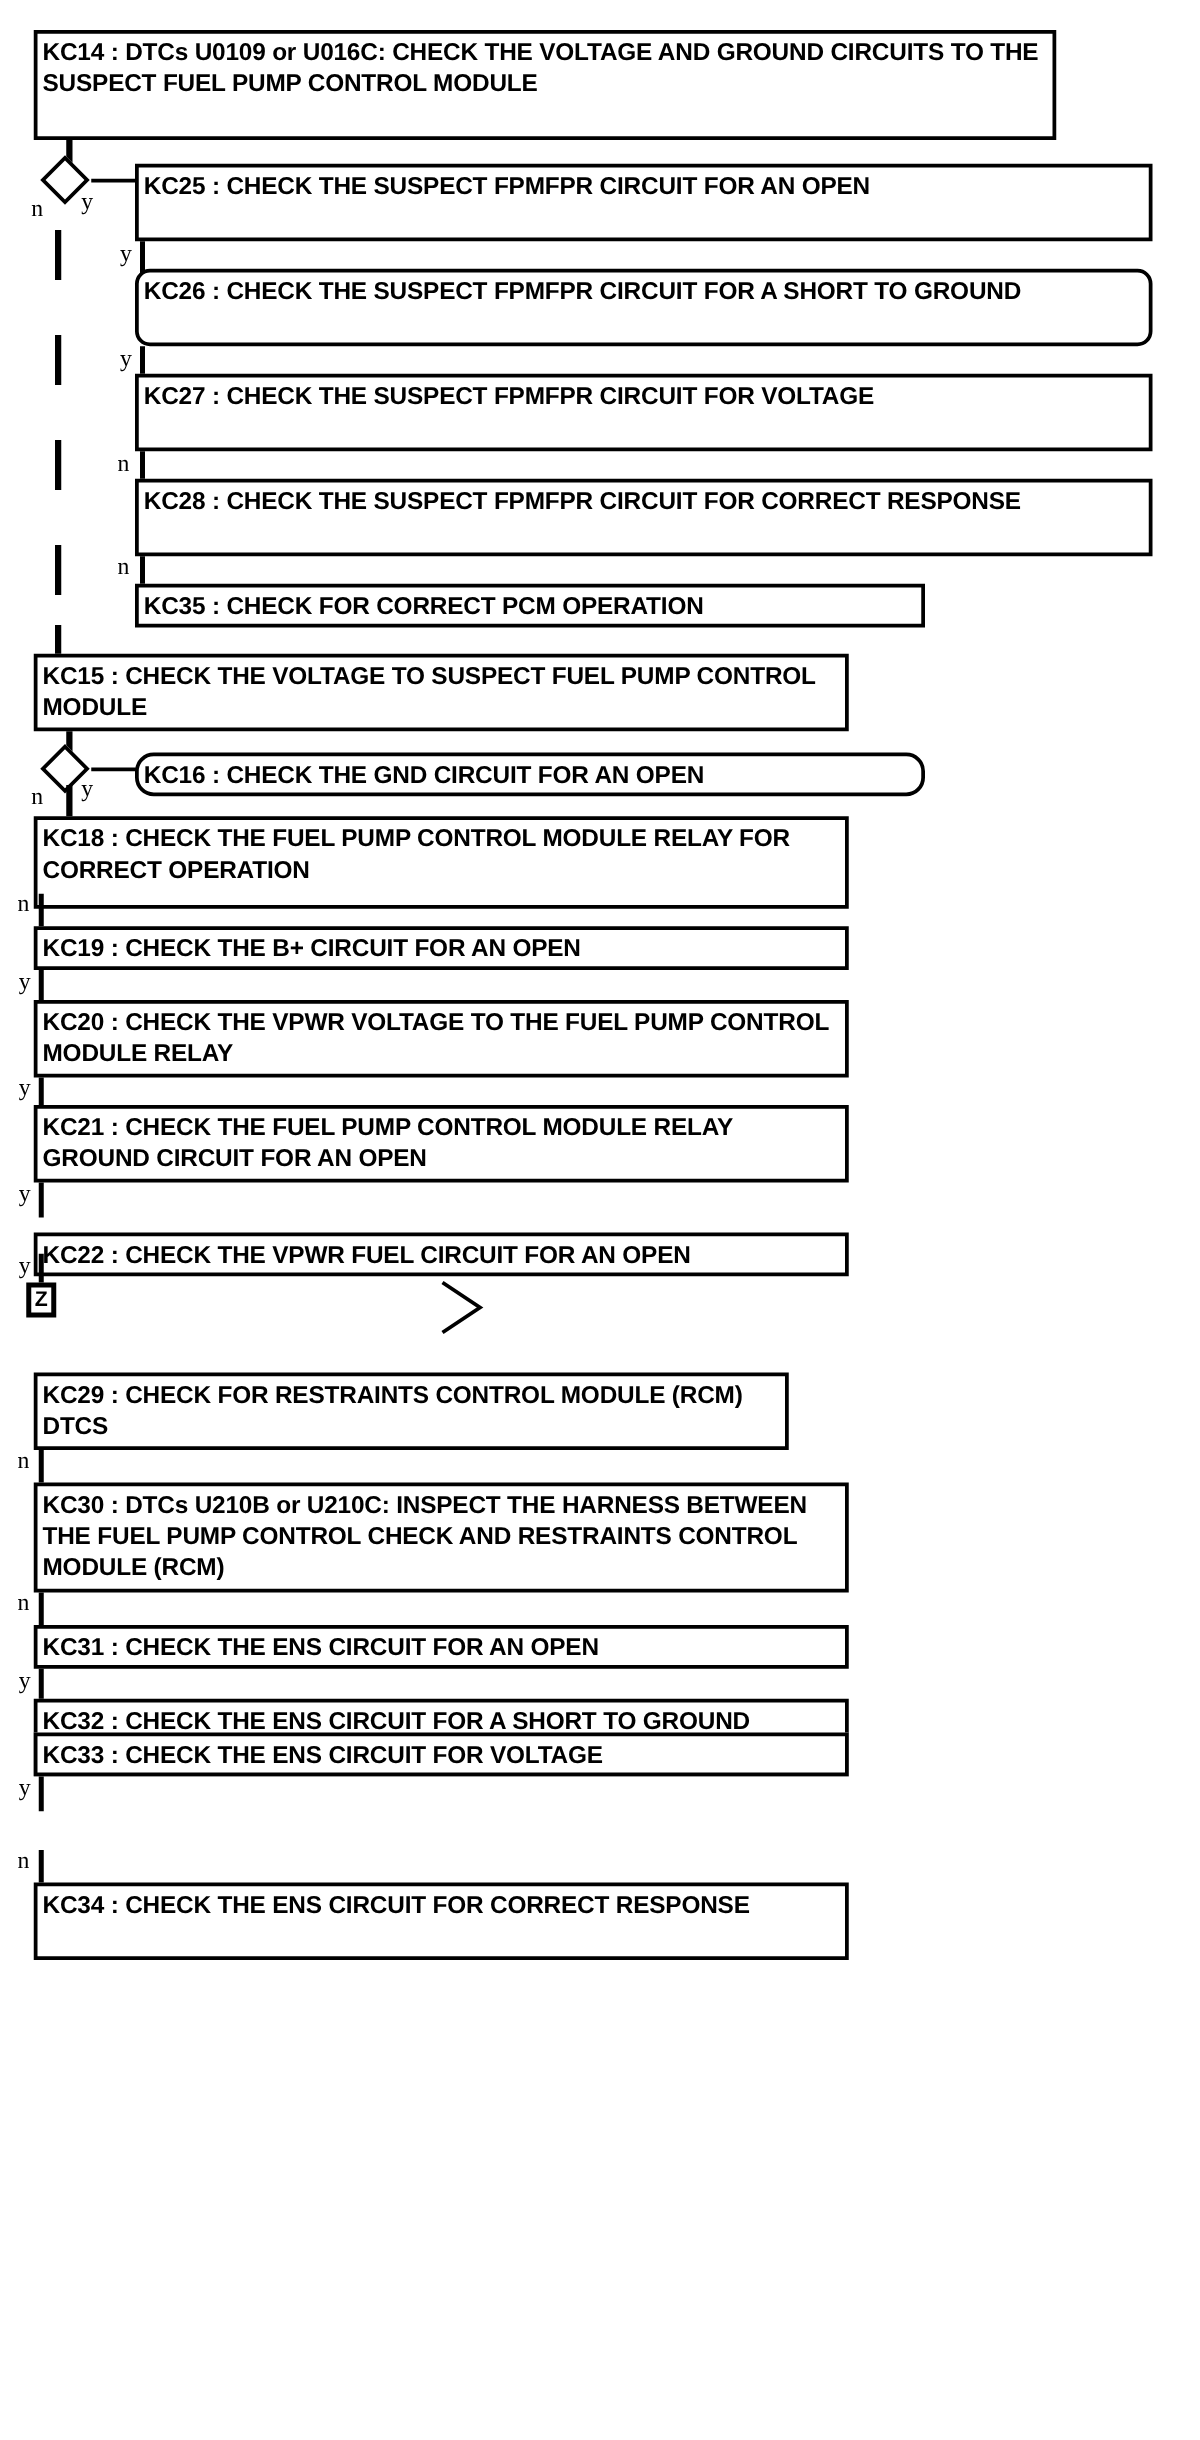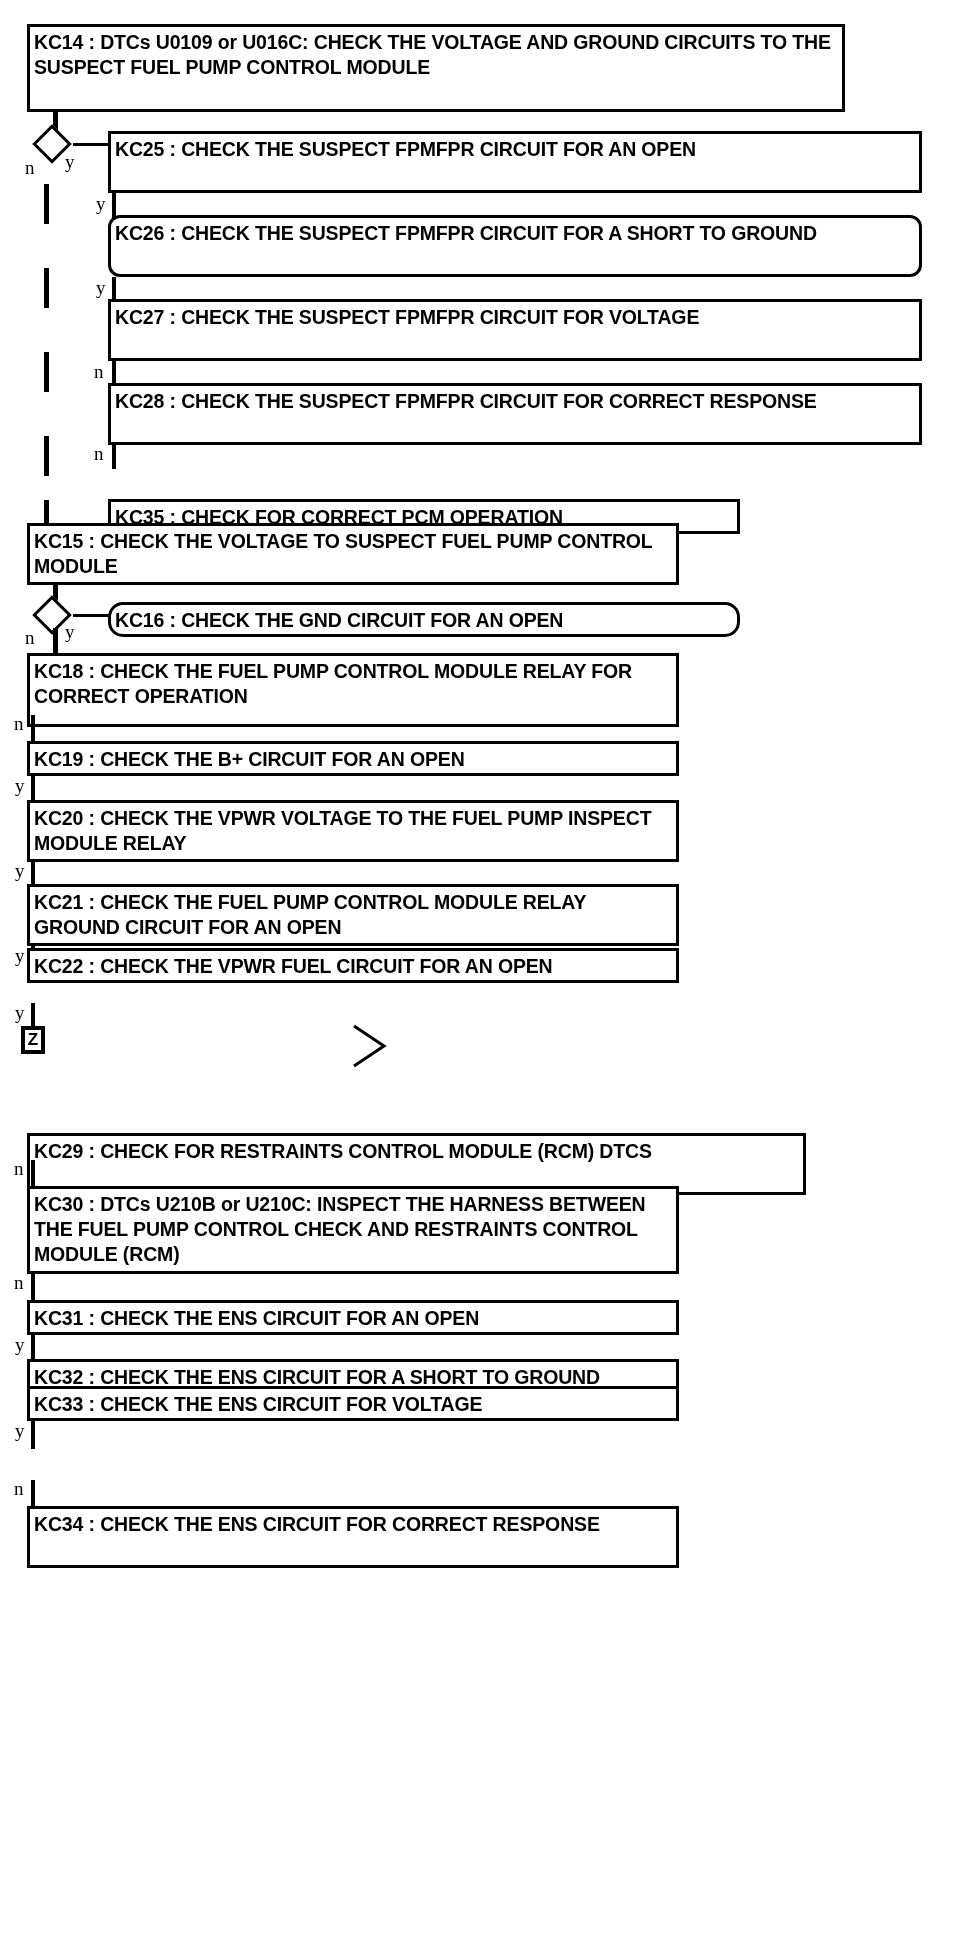--- a/index.html
+++ b/index.html
@@ -126,21 +126,21 @@
   <div class="blabel" style="left:96px; top:278px;">y</div>
 
   <div class="box" style="left:108px; top:299px; width:814px; height:62px;">KC27 : CHECK THE SUSPECT FPMFPR CIRCUIT FOR VOLTAGE</div>
   <div class="vline" style="left:112px; top:361px; height:30px;"></div>
   <div class="blabel" style="left:94px; top:362px;">n</div>
 
   <div class="box" style="left:108px; top:383px; width:814px; height:62px;">KC28 : CHECK THE SUSPECT FPMFPR CIRCUIT FOR CORRECT RESPONSE</div>
   <div class="vline" style="left:112px; top:445px; height:24px;"></div>
   <div class="blabel" style="left:94px; top:444px;">n</div>
 
-  <div class="box" style="left:108px; top:467px; width:632px; height:35px;margin-top:32px;">KC35 : CHECK FOR CORRECT PCM OPERATION</div>
+  <div class="box" style="left:108px; top:467px; width:632px; height:35px;">KC35 : CHECK FOR CORRECT PCM OPERATION</div>
 
   <div class="box" style="left:27px; top:523px; width:652px; height:62px;">KC15 : CHECK THE VOLTAGE TO SUSPECT FUEL PUMP CONTROL MODULE</div>
 
   <div class="vline" style="left:53px; top:585px; width:5px; height:28px;"></div>
 
   <div class="diamond" style="left:38px; top:601px;"></div>
   <div class="blabel" style="left:25px; top:628px;">n</div>
   <div class="blabel" style="left:65px; top:622px;">y</div>
   <div class="hline" style="left:73px; top:614px; width:36px;"></div>
 
@@ -149,41 +149,41 @@
   <div class="vline" style="left:53px; top:628px; width:5px; height:27px;"></div>
 
   <div class="box" style="left:27px; top:653px; width:652px; height:74px;">KC18 : CHECK THE FUEL PUMP CONTROL MODULE RELAY FOR CORRECT OPERATION</div>
   <div class="vline" style="left:31px; top:715px; height:28px;"></div>
   <div class="blabel" style="left:14px; top:714px;">n</div>
 
   <div class="box" style="left:27px; top:741px; width:652px; height:35px;">KC19 : CHECK THE B+ CIRCUIT FOR AN OPEN</div>
   <div class="vline" style="left:31px; top:776px; height:28px;"></div>
   <div class="blabel" style="left:15px; top:776px;">y</div>
 
-  <div class="box" style="left:27px; top:800px; width:652px; height:62px;">KC20 : CHECK THE VPWR VOLTAGE TO THE FUEL PUMP INSPECT MODULE RELAY</div>
+  <div class="box" style="left:27px; top:800px; width:652px; height:62px;">KC20 : CHECK THE VPWR VOLTAGE TO THE FUEL PUMP CONTROL MODULE RELAY</div>
   <div class="vline" style="left:31px; top:862px; height:28px;"></div>
   <div class="blabel" style="left:15px; top:861px;">y</div>
 
   <div class="box" style="left:27px; top:884px; width:652px; height:62px;">KC21 : CHECK THE FUEL PUMP CONTROL MODULE RELAY GROUND CIRCUIT FOR AN OPEN</div>
   <div class="vline" style="left:31px; top:946px; height:28px;"></div>
   <div class="blabel" style="left:15px; top:946px;">y</div>
 
-  <div class="box" style="left:27px; top:948px; width:652px; height:35px;">KC22 : CHECK THE VPWR FUEL CIRCUIT FOR AN OPEN</div>
+  <div class="box" style="left:27px; top:986px; width:652px; height:35px;">KC22 : CHECK THE VPWR FUEL CIRCUIT FOR AN OPEN</div>
   <div class="vline" style="left:31px; top:1003px; height:26px;"></div>
   <div class="blabel" style="left:15px; top:1003px;">y</div>
 
   <div class="conn" style="left:21px; top:1026px; width:24px; height:28px;">Z</div>
 
   <div class="chevron" style="left:348px; top:1020px; width:44px; height:52px;">
     <svg width="44" height="52" viewBox="0 0 44 52">
       <polyline points="6,6 36,26 6,46" fill="none" stroke="#000000" stroke-width="3"></polyline>
     </svg>
   </div>
 
-  <div class="box" style="left:27px; top:1098px; width:779px; height:62px;margin-top:35px;">KC29 : CHECK FOR RESTRAINTS CONTROL MODULE (RCM) DTCS</div>
+  <div class="box" style="left:27px; top:1098px; width:604px; height:62px;">KC29 : CHECK FOR RESTRAINTS CONTROL MODULE (RCM) DTCS</div>
   <div class="vline" style="left:31px; top:1160px; height:28px;"></div>
   <div class="blabel" style="left:14px; top:1159px;">n</div>
 
   <div class="box" style="left:27px; top:1186px; width:652px; height:88px;">KC30 : DTCs U210B or U210C: INSPECT THE HARNESS BETWEEN THE FUEL PUMP CONTROL CHECK AND RESTRAINTS CONTROL MODULE (RCM)</div>
   <div class="vline" style="left:31px; top:1274px; height:28px;"></div>
   <div class="blabel" style="left:14px; top:1273px;">n</div>
 
   <div class="box" style="left:27px; top:1300px; width:652px; height:35px;">KC31 : CHECK THE ENS CIRCUIT FOR AN OPEN</div>
   <div class="vline" style="left:31px; top:1335px; height:28px;"></div>
   <div class="blabel" style="left:15px; top:1335px;">y</div>

